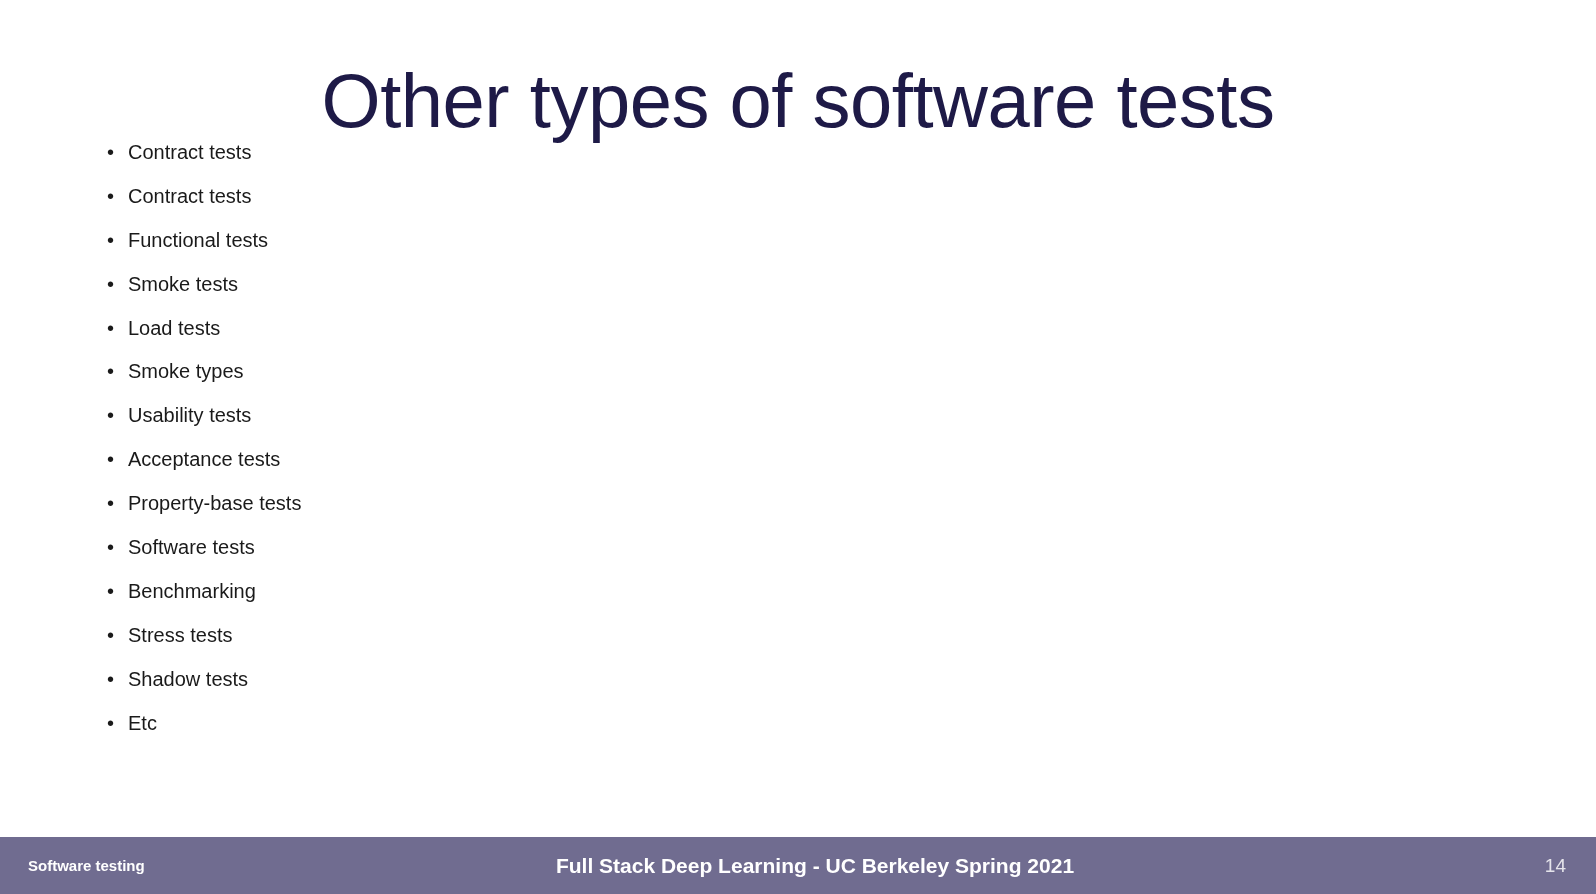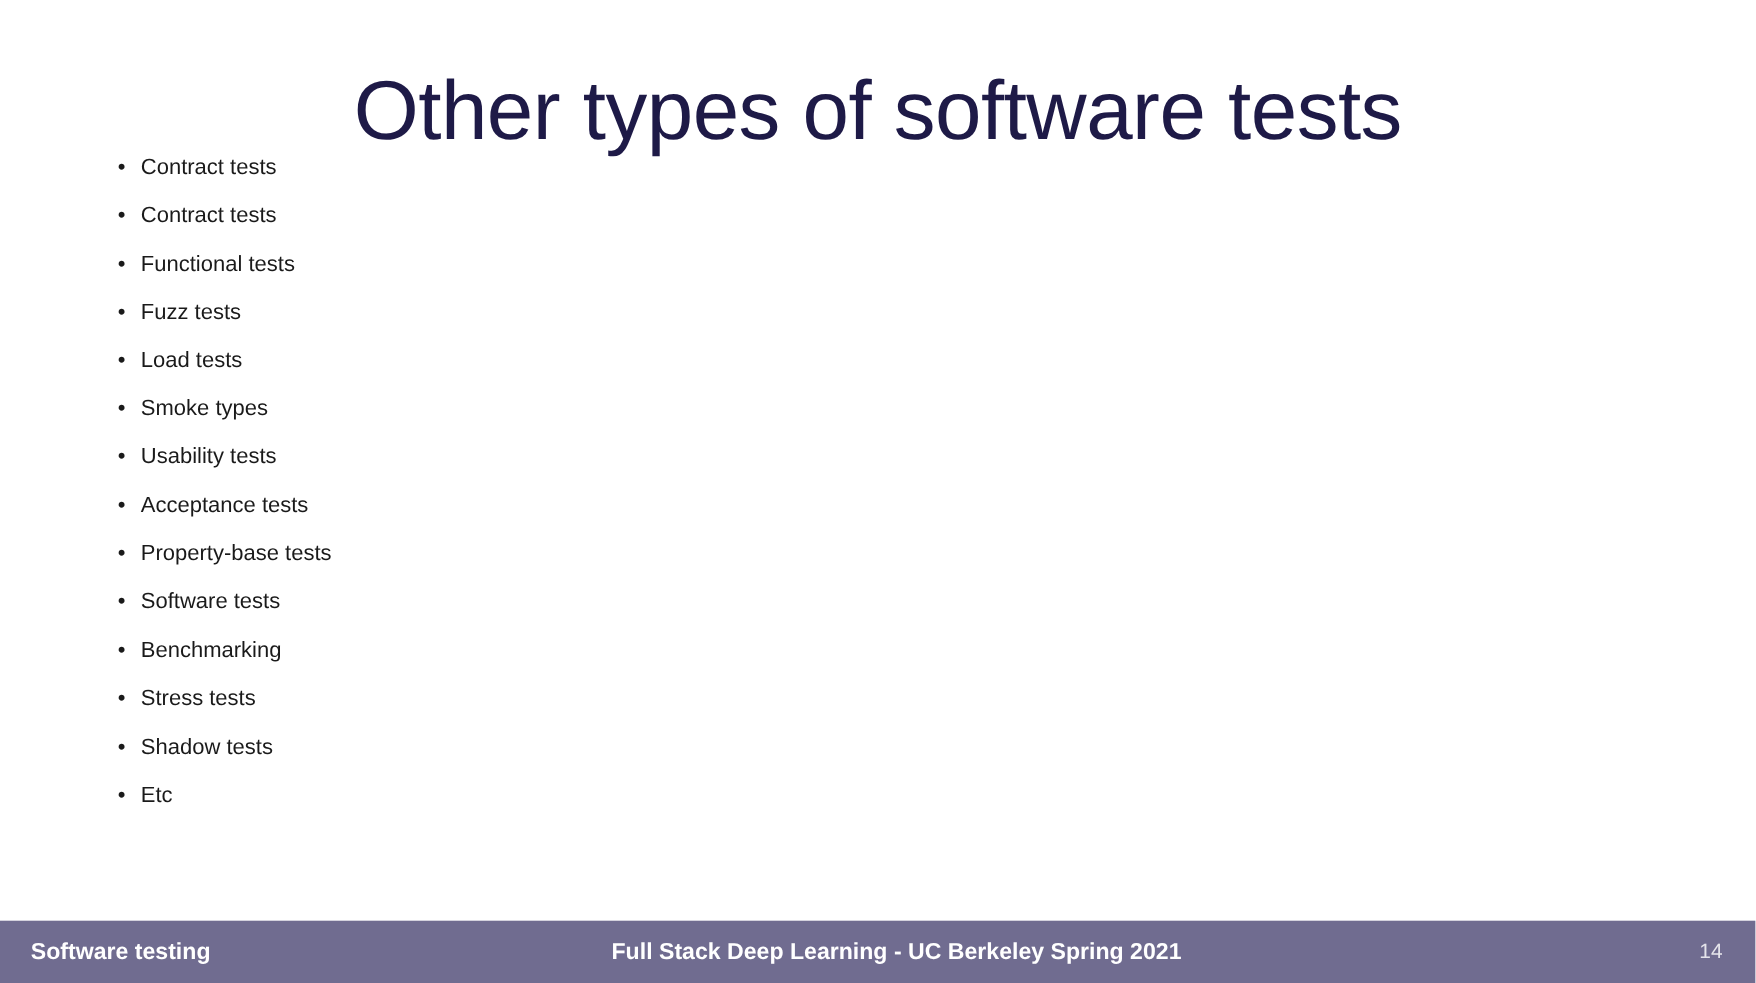--- a/index.html
+++ b/index.html
@@ -70,21 +70,21 @@
     height: 57px;
     background: #706c90;
   }
   .footer-left {
     position: absolute;
     left: 28px;
     top: 0;
     height: 57px;
     display: flex;
     align-items: center;
-    font-size: 21px;
+    font-size: 15px;
     font-weight: 700;
     color: #ffffff;
     white-space: nowrap;
   }
   .footer-center {
     position: absolute;
     left: 0;
     top: 0;
     width: 1566px;
     height: 57px;
@@ -127,21 +127,21 @@
     <li class="bullet-item">
       <span class="bullet-marker">•</span>
       <span class="bullet-text">Contract tests</span>
     </li>
     <li class="bullet-item">
       <span class="bullet-marker">•</span>
       <span class="bullet-text">Functional tests</span>
     </li>
     <li class="bullet-item">
       <span class="bullet-marker">•</span>
-      <span class="bullet-text">Fuzz tests</span>
+      <span class="bullet-text">Smoke tests</span>
     </li>
     <li class="bullet-item">
       <span class="bullet-marker">•</span>
       <span class="bullet-text">Load tests</span>
     </li>
     <li class="bullet-item">
       <span class="bullet-marker">•</span>
       <span class="bullet-text">Smoke types</span>
     </li>
     <li class="bullet-item">

